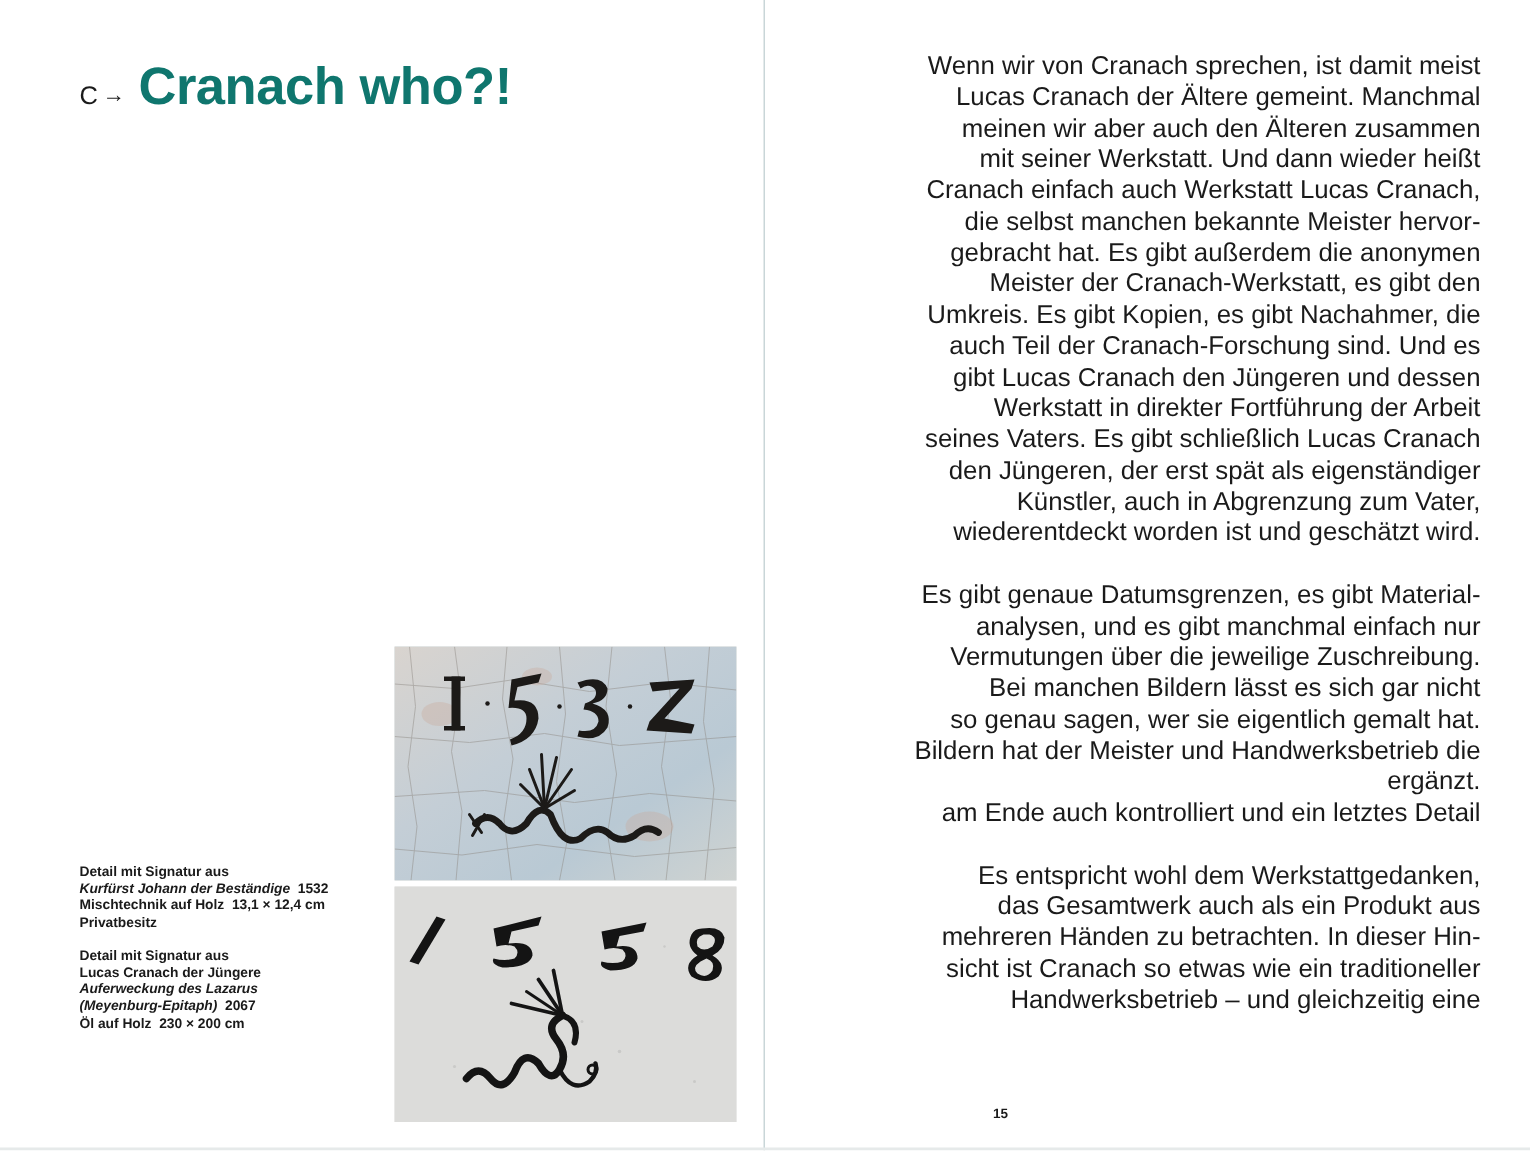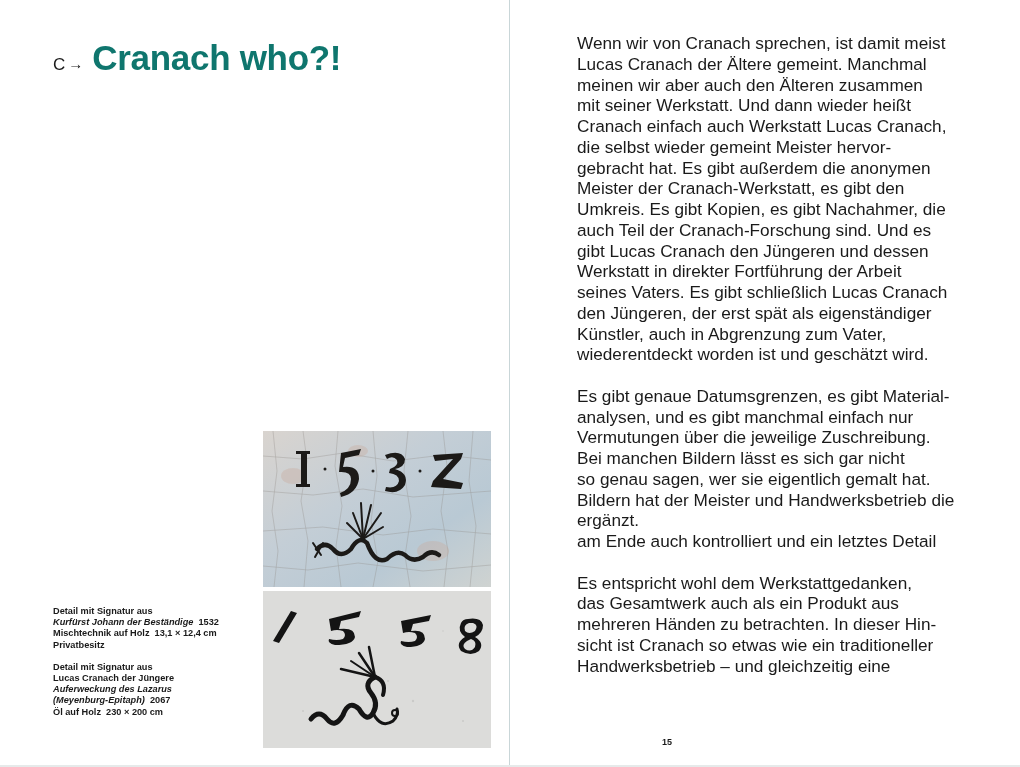--- a/index.html
+++ b/index.html
@@ -76,21 +76,21 @@
       font-size: 35px;
       font-weight: 700;
       color: #0f766e;
       letter-spacing: -0.3px;
     }
 
     
     .captions {
       position: absolute;
       left: 53px;
-      top: 606px;
+      top: 576px;
       width: 200px;
       font-size: 9.2px;
       line-height: 11.2px;
       font-weight: 700;
       color: #1a1a1a;
     }
     .caption-block { margin-bottom: 11px; }
     .caption-line { display: block; white-space: nowrap; }
     .caption-line em { font-style: italic; }
 
@@ -108,20 +108,21 @@
 
     
     .body-text {
       position: absolute;
       left: 577px;
       top: 33px;
       width: 410px;
       font-size: 17.2px;
       line-height: 20.75px;
       color: #1a1a1a;
+      text-align: right;
     }
     .paragraph { margin: 0 0 20.75px 0; }
     .line { display: block; white-space: nowrap; }
 
     .page-number {
       position: absolute;
       left: 662px;
       top: 737px;
       font-size: 9px;
       font-weight: 700;
@@ -253,21 +254,21 @@
 
   <div class="page-right"></div>
 
   <div class="body-text">
     <p class="paragraph">
       <span class="line">Wenn wir von Cranach sprechen, ist damit meist</span>
       <span class="line">Lucas Cranach der Ältere gemeint. Manchmal</span>
       <span class="line">meinen wir aber auch den Älteren zusammen</span>
       <span class="line">mit seiner Werkstatt. Und dann wieder heißt</span>
       <span class="line">Cranach einfach auch Werkstatt Lucas Cranach,</span>
-      <span class="line">die selbst wieder gemeint Meister hervor-</span>
+      <span class="line">die selbst manchen bekannte Meister hervor-</span>
       <span class="line">gebracht hat. Es gibt außerdem die anonymen</span>
       <span class="line">Meister der Cranach-Werkstatt, es gibt den</span>
       <span class="line">Umkreis. Es gibt Kopien, es gibt Nachahmer, die</span>
       <span class="line">auch Teil der Cranach-Forschung sind. Und es</span>
       <span class="line">gibt Lucas Cranach den Jüngeren und dessen</span>
       <span class="line">Werkstatt in direkter Fortführung der Arbeit</span>
       <span class="line">seines Vaters. Es gibt schließlich Lucas Cranach</span>
       <span class="line">den Jüngeren, der erst spät als eigenständiger</span>
       <span class="line">Künstler, auch in Abgrenzung zum Vater,</span>
       <span class="line">wiederentdeckt worden ist und geschätzt wird.</span>

